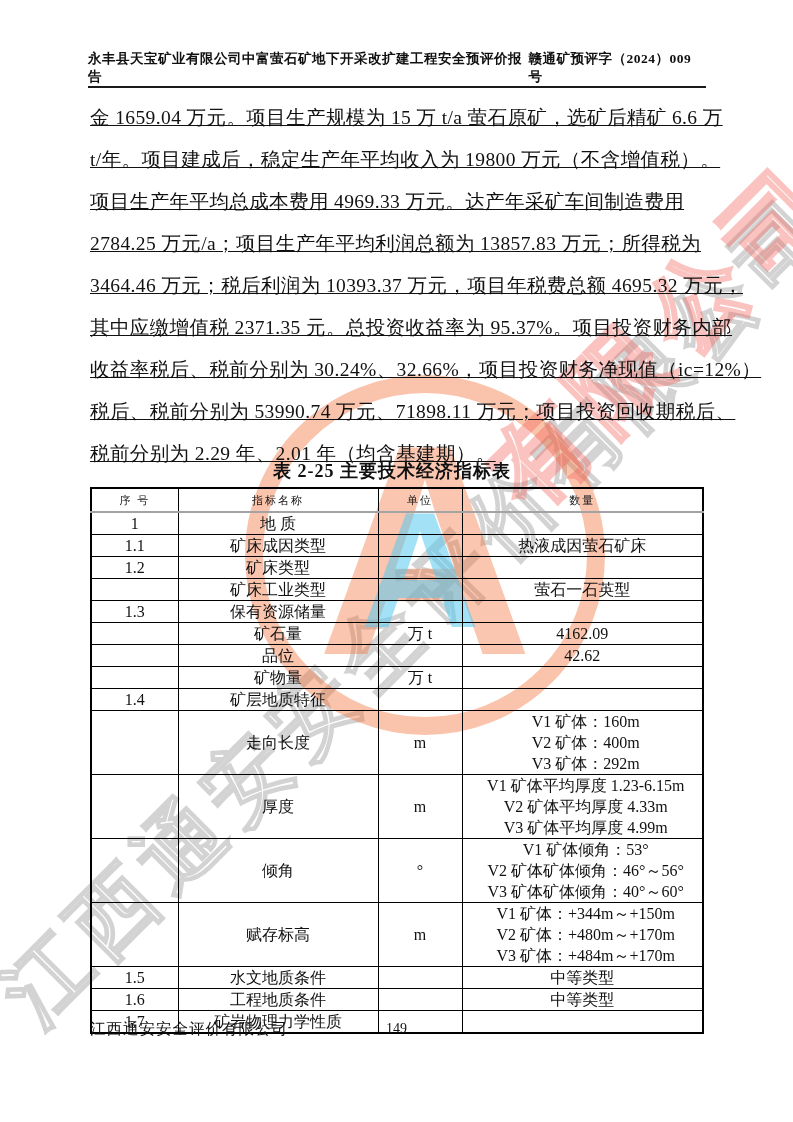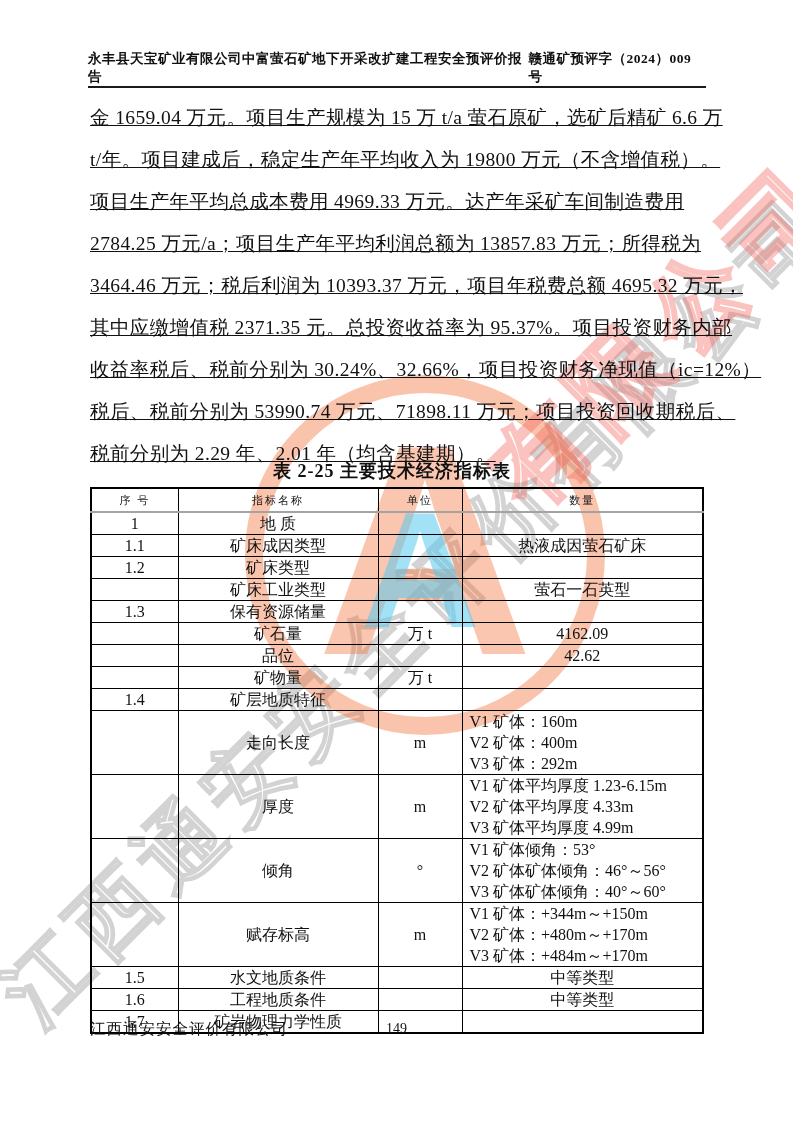--- a/index.html
+++ b/index.html
@@ -70,21 +70,21 @@
     border:2px solid #000; background:transparent;
   }
   table.indicators th, table.indicators td {
     border:1px solid #000; padding:0; font-weight:normal;
     font-size:16px; line-height:21px; text-align:center;
     overflow:hidden; background:transparent;
   }
   table.indicators th { height:22px; border-bottom:2px solid #a3a3a3; font-size:11px; letter-spacing:2px; }
   table.indicators td { height:21px; }
   table.indicators tr.tall td { height:63px; }
-  table.indicators td.qty-left { text-align:left; padding-left:7px; }
+  table.indicators td.qty-left { text-align:center; padding-left:7px; }
   .qty-line { height:21px; line-height:21px; white-space:nowrap; }
   .page-footer-company {
     position:absolute; left:90px; top:1019px; font-size:15.5px; letter-spacing:1px;
   }
   .page-footer-num {
     position:absolute; left:0; top:1021px; width:793px; text-align:center; font-size:14px;
   }
 </style>
 </head>
 <body>

